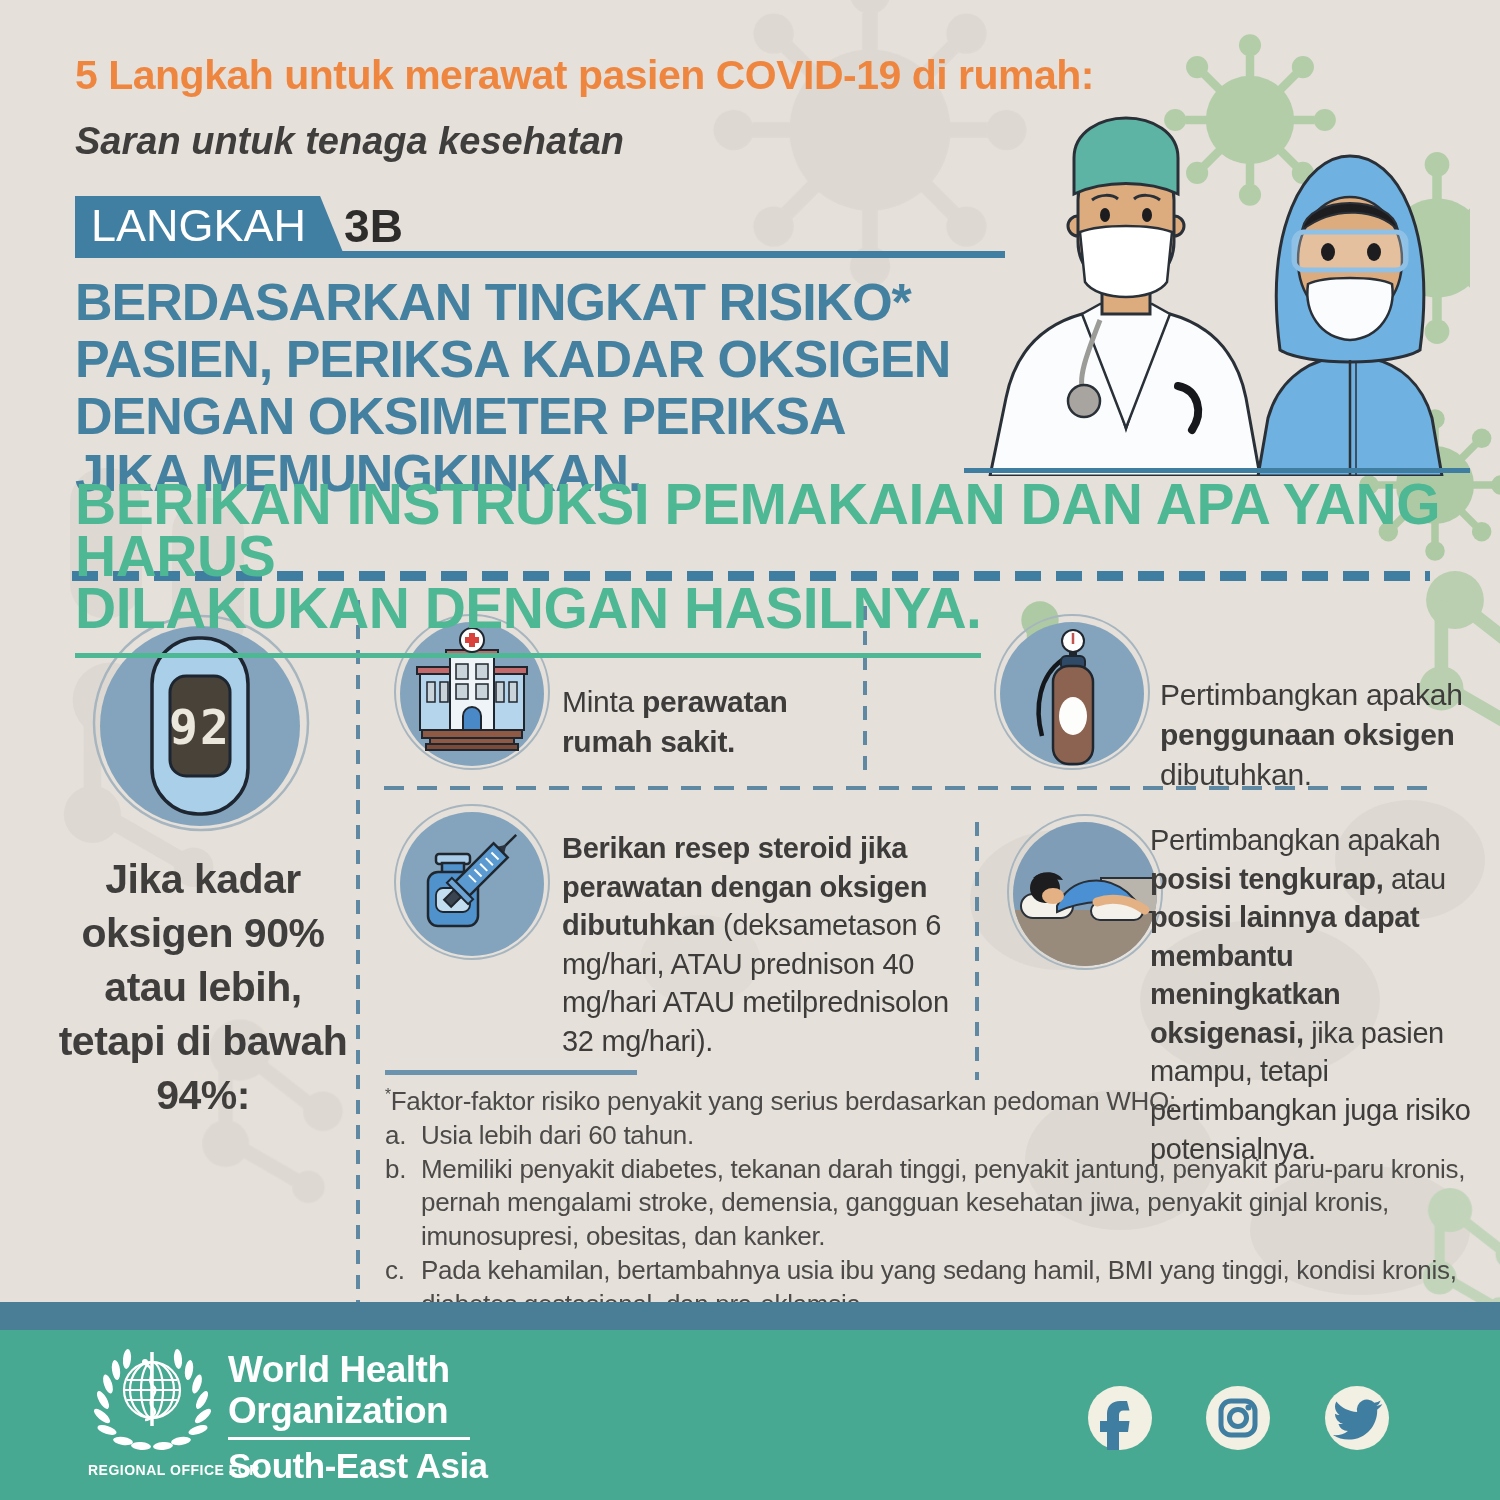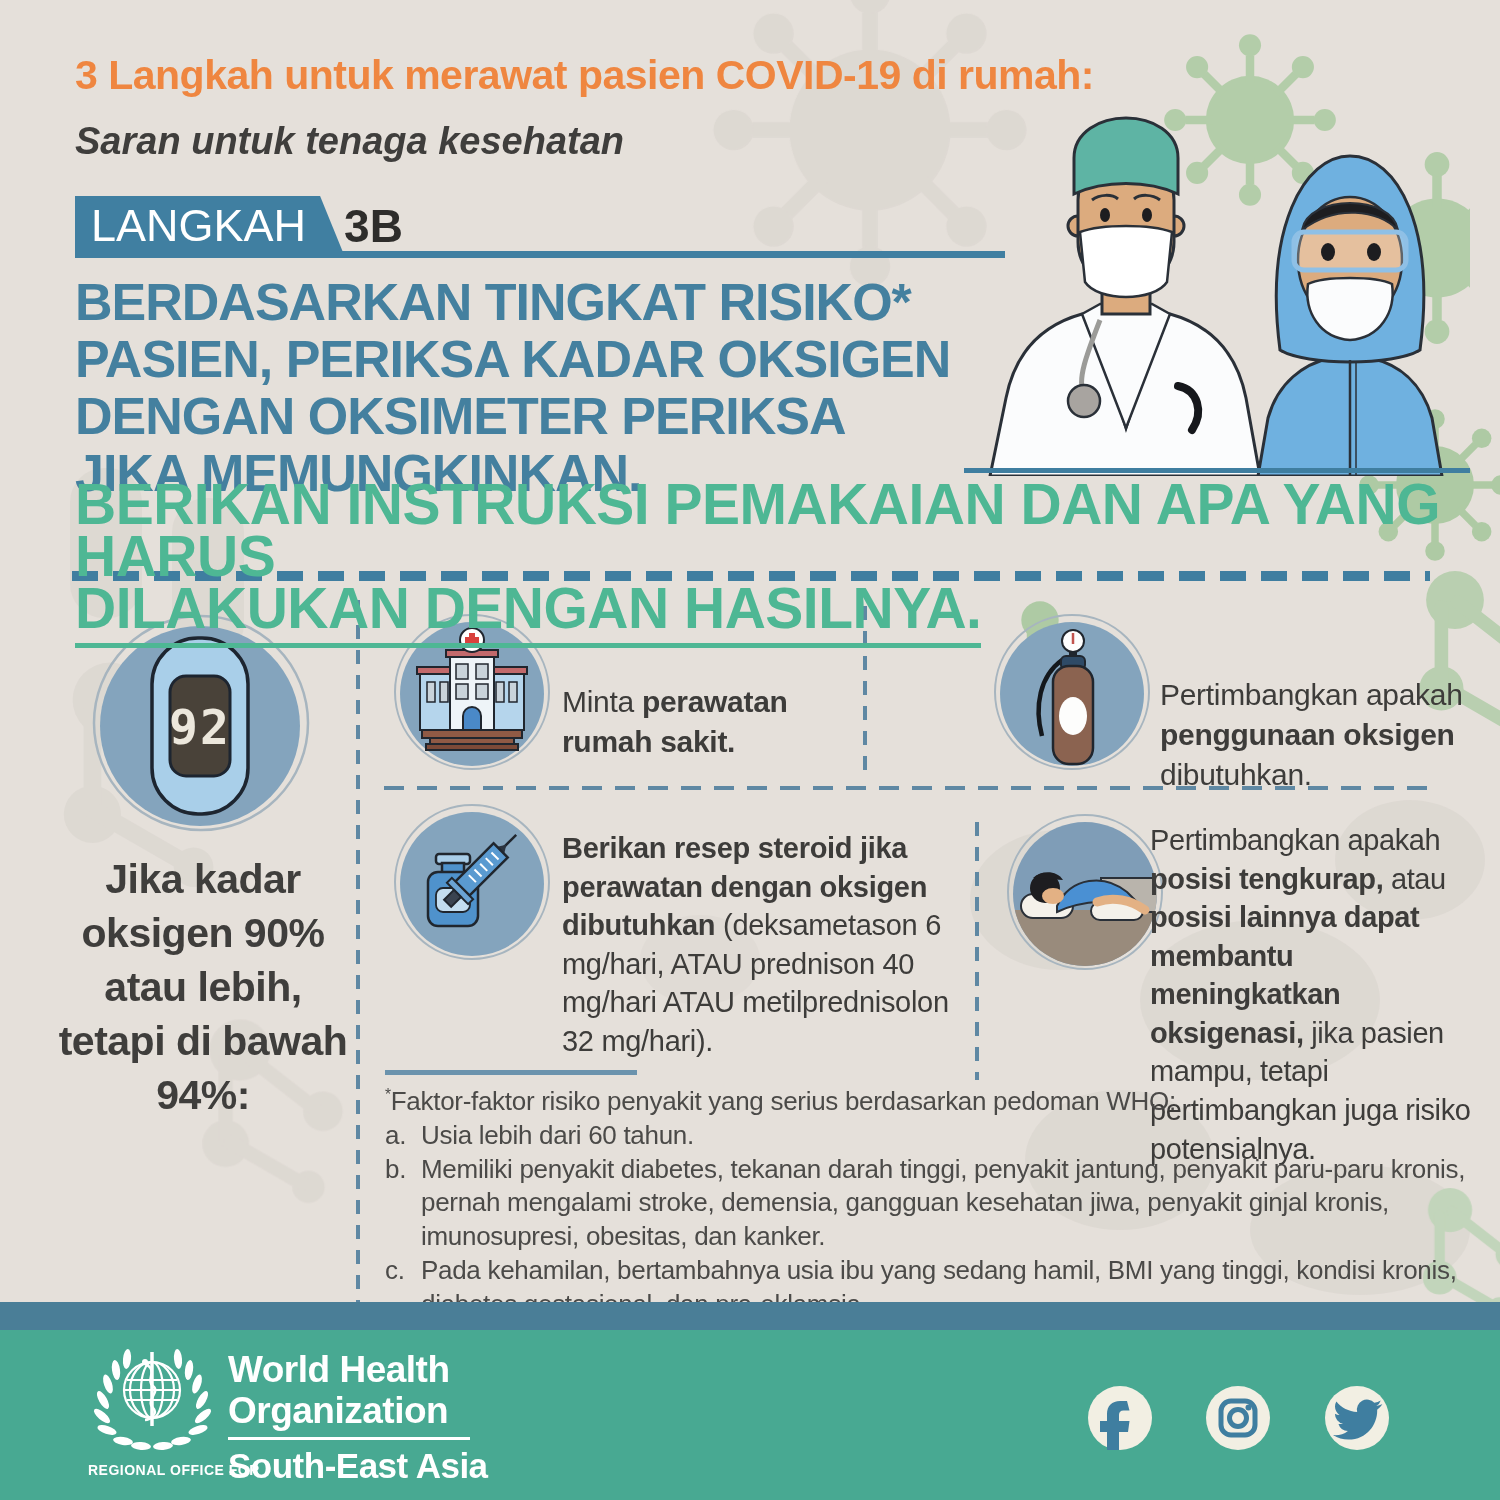--- a/index.html
+++ b/index.html
@@ -18,21 +18,21 @@
   .step-row{left:75px; top:196px; display:flex; align-items:center;}
   .step-badge{
     background:#407fa1; color:#ffffff; font-size:45px; font-weight:400;
     padding:7px 38px 7px 16px; line-height:1;
     clip-path:polygon(0 0, calc(100% - 24px) 0, 100% 100%, 0 100%);
   }
   .step-number{color:#2e2d2b; font-size:46px; font-weight:800; }
   .step-underline{left:75px; top:251px; width:930px; height:7px; background:#407fa1;}
   .heading{left:75px; top:274px; font-size:52px; font-weight:800; color:#44809f; line-height:57px; letter-spacing:-1px;}
   .subheading{left:75px; top:478px; font-size:57px; font-weight:800; color:#4eb794; line-height:52px; letter-spacing:-0.5px;}
-  .subheading .ul{display:inline-block; border-bottom:5px solid #4eb794; padding-bottom:9px;}
+  .subheading .ul{display:inline-block; border-bottom:5px solid #4eb794; padding-bottom:19px;}
 
   
   .dash-big{height:10px; background:repeating-linear-gradient(90deg,#3f7ea0 0 26px,transparent 26px 41px);}
   .dash-h{height:4px; background:repeating-linear-gradient(90deg,#5f88a3 0 20px,transparent 20px 33px);}
   .dash-v{width:4px; background:repeating-linear-gradient(180deg,#5f88a3 0 14px,transparent 14px 25px);}
 
   
   .condition-text{left:48px; top:852px; width:310px; text-align:center;
     font-size:41px; font-weight:800; color:#3f3e3c; line-height:1.32; letter-spacing:-0.5px;}
 
@@ -131,21 +131,21 @@
       <ellipse cx="700" cy="960" rx="60" ry="45" fill="#ddd8d2"></ellipse>
     </g>
 
     <use href="#virus" transform="translate(1250,120) scale(1.7)" style="color:#b3cda9"></use>
     <use href="#virus" transform="translate(1435,485) scale(1.5)" style="color:#aecaa4"></use>
     <use href="#molecule" transform="translate(1040,620) scale(1.1)" style="color:#aecaa4"></use>
     <use href="#molecule" transform="translate(1455,600) scale(1.7)" style="color:#b9cfb0"></use>
     <use href="#molecule" transform="translate(1450,1210) scale(1.3)" style="color:#c2d5bb"></use>
   </svg>
 
-  <div class="abs z2 title">3 Langkah untuk merawat pasien COVID-19 di rumah:</div>
+  <div class="abs z2 title">5 Langkah untuk merawat pasien COVID-19 di rumah:</div>
   <div class="abs z2 subtitle">Saran untuk tenaga kesehatan</div>
 
   <div class="abs z1 step-underline"></div>
   <div class="abs z2 step-row">
     <div class="step-badge">LANGKAH</div>
     <div class="step-number">3B</div>
   </div>
 
   <div class="abs z2 heading">
     <div>BERDASARKAN TINGKAT RISIKO*</div>

